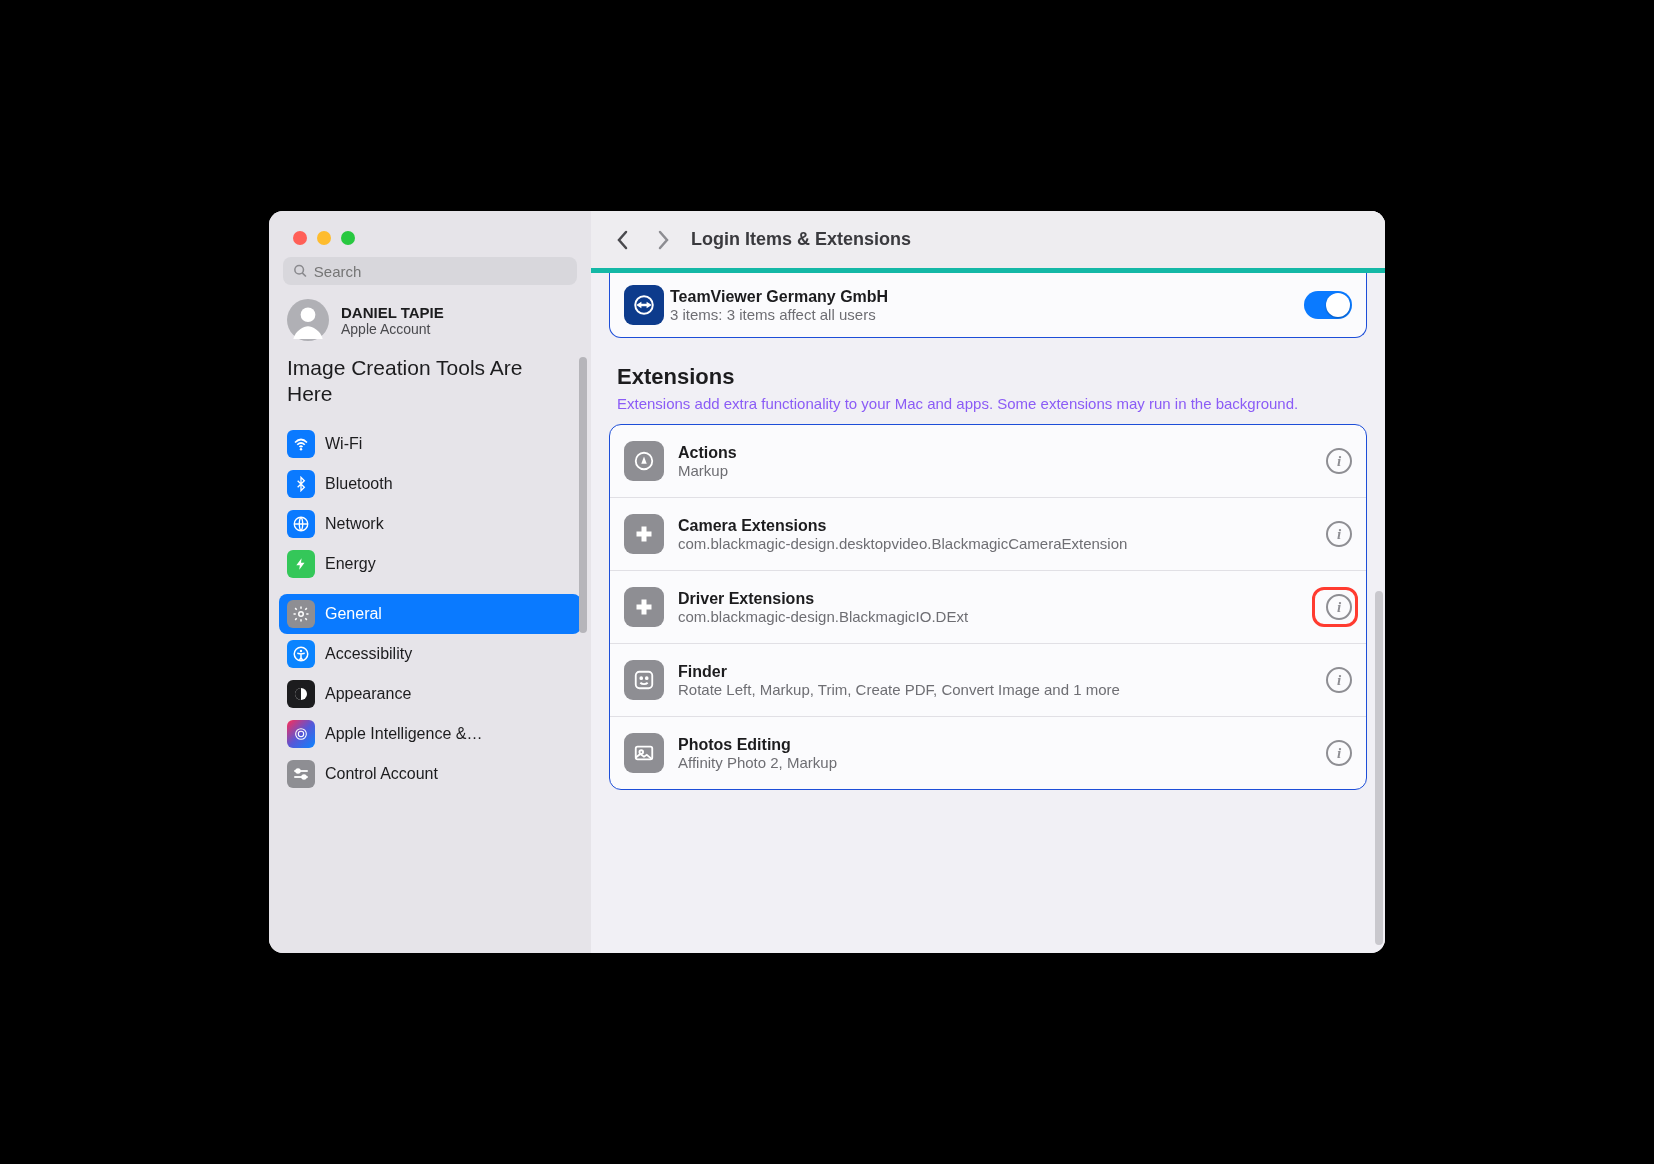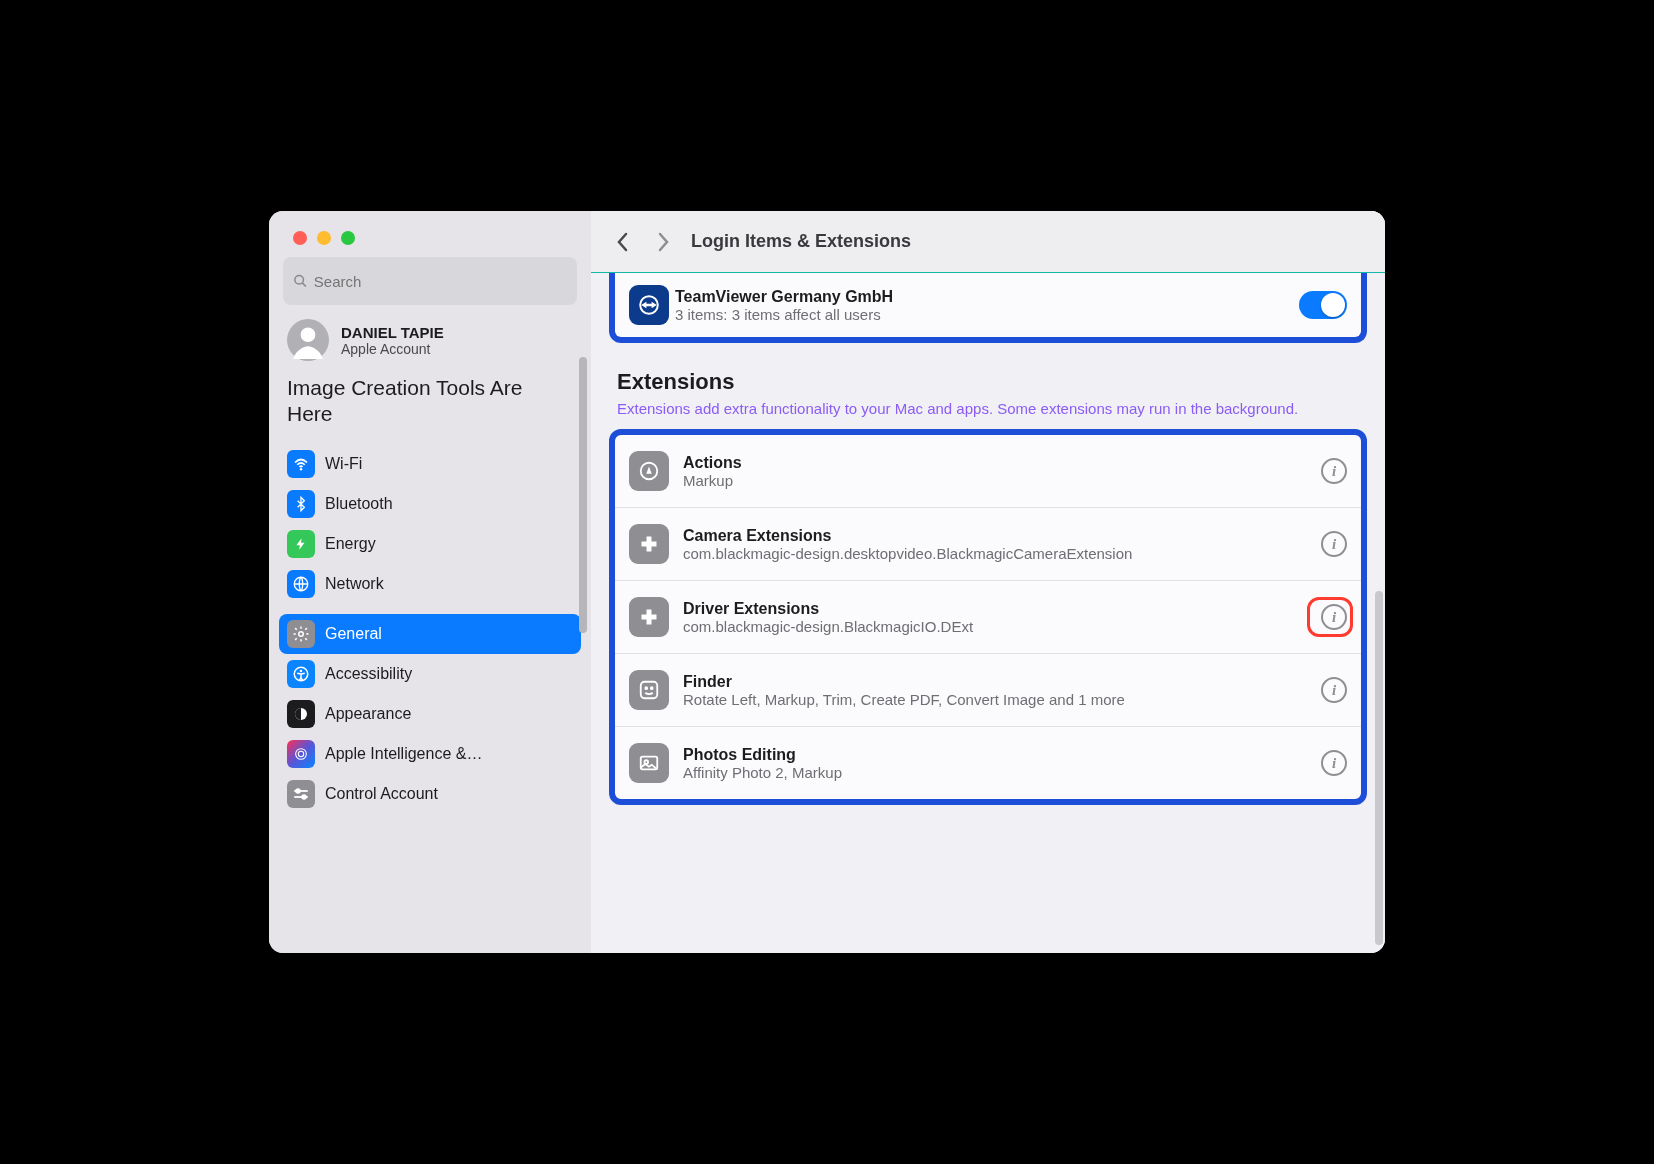--- a/index.html
+++ b/index.html
@@ -37,21 +37,21 @@
   .traffic span { width: 14px; height: 14px; border-radius: 50%; }
   .t-close { background: #ff5f57; }
   .t-min   { background: #febc2e; }
   .t-max   { background: #28c840; }
 
   .search-wrap { padding: 12px 14px 8px 14px; }
   .search {
     display: flex; align-items: center;
     background: #d8d7dc;
     border-radius: 8px;
-    height: 48px;
+    height: 28px;
     padding: 0 10px;
     color: #8a8a8e;
   }
   .search svg { margin-right: 6px; }
   .search input {
     border: none; outline: none; background: transparent;
     font-size: 15px; color: #8a8a8e; width: 100%;
   }
 
   .account {
@@ -102,42 +102,42 @@
     flex: 1;
     display: flex; flex-direction: column;
     background: #f1f0f5;
     position: relative;
   }
   .titlebar {
     height: 62px;
     display: flex; align-items: center;
     padding: 0 12px;
     background: #eeedf0;
-    border-bottom: 1px solid #14b8a6;
+    border-bottom: 5px solid #14b8a6;
   }
   .nav-btn {
     width: 40px; height: 40px;
     display: flex; align-items: center; justify-content: center;
     color: #8d8d92;
     border-radius: 6px;
   }
   .nav-btn.enabled { color: #4a4a4e; }
   .page-title {
     font-size: 18px; font-weight: 700; color: #3a3a3e;
     margin-left: 8px;
   }
 
   .content {
     flex: 1;
     padding: 0 18px 18px 18px;
     overflow: hidden;
   }
   .card {
     background: #fbfbfd;
-    border: 6px solid #1d4ed8;
+    border: 1px solid #1d4ed8;
     border-radius: 12px;
     overflow: hidden;
   }
   .row {
     display: flex; align-items: center; gap: 6px;
     padding: 12px 14px;
   }
   .row + .row, .ext-row + .ext-row { border-top: 1px solid #e1e0e5; }
   .row .app-icon, .ext-row .app-icon {
     width: 40px; height: 40px; border-radius: 9px; flex: none;
@@ -240,35 +240,35 @@
       </div>
       <div class="sb-item">
         <span class="sb-icon bg-blue">
           <svg width="16" height="16" viewBox="0 0 24 24" fill="none" stroke="#fff" stroke-width="2">
               <path d="M7 7l10 10-5 5V2l5 5L7 17"></path>
             </svg>
         </span>
         <span>Bluetooth</span>
       </div>
       <div class="sb-item">
-        <span class="sb-icon bg-green">
-          <svg width="14" height="16" viewBox="0 0 24 24" fill="#fff">
-              <path d="M13 2L4 14h6l-1 8 9-12h-6z"></path>
-            </svg>
-        </span>
-        <span>Energy</span>
-      </div>
-      <div class="sb-item">
         <span class="sb-icon bg-blue">
           <svg width="18" height="18" viewBox="0 0 24 24" fill="none" stroke="#fff" stroke-width="1.8">
               <circle cx="12" cy="12" r="9"></circle>
               <path d="M3 12h18M12 3c3 3 3 15 0 18M12 3c-3 3-3 15 0 18"></path>
             </svg>
         </span>
         <span>Network</span>
+      </div>
+      <div class="sb-item">
+        <span class="sb-icon bg-green">
+          <svg width="14" height="16" viewBox="0 0 24 24" fill="#fff">
+              <path d="M13 2L4 14h6l-1 8 9-12h-6z"></path>
+            </svg>
+        </span>
+        <span>Energy</span>
       </div>
 
       <div style="height:10px"></div>
 
       <div class="sb-item selected">
         <span class="sb-icon bg-grey">
           <svg width="18" height="18" viewBox="0 0 24 24" fill="none" stroke="#fff" stroke-width="2">
               <circle cx="12" cy="12" r="3"></circle>
               <path d="M12 2v3M12 19v3M4.2 4.2l2.1 2.1M17.7 17.7l2.1 2.1M2 12h3M19 12h3M4.2 19.8l2.1-2.1M17.7 6.3l2.1-2.1"></path>
             </svg>

